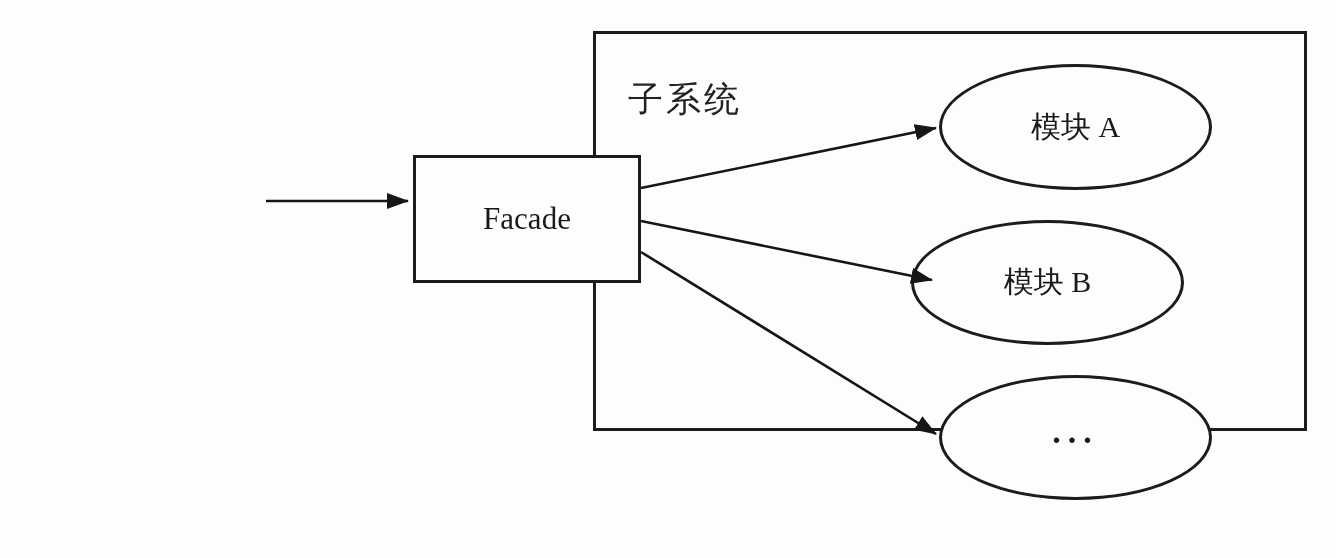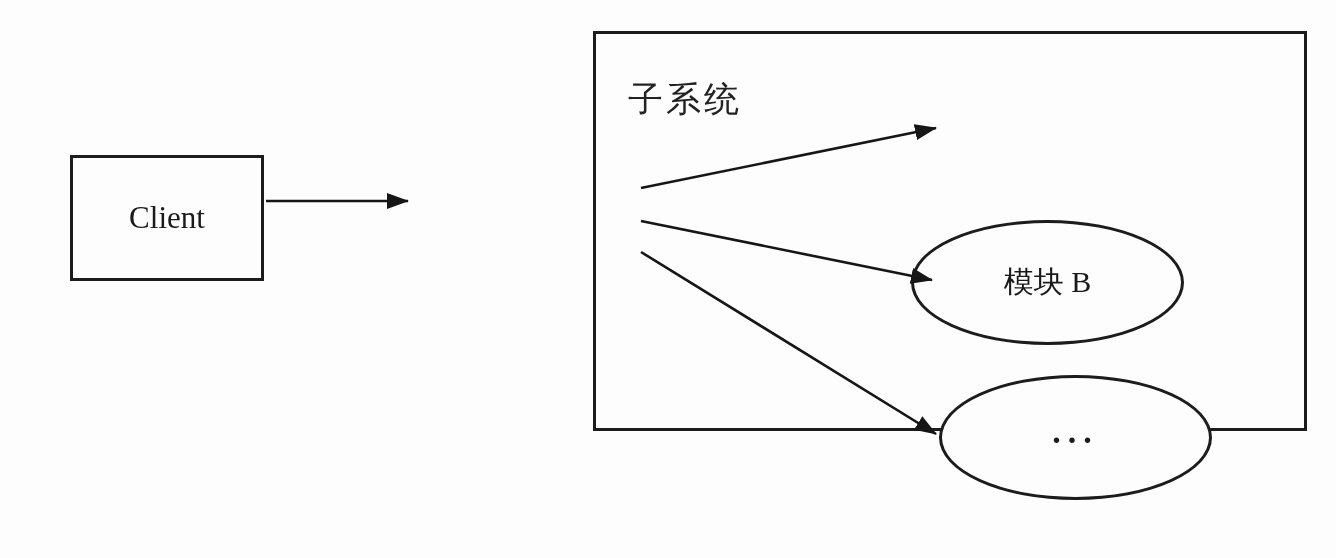--- a/index.html
+++ b/index.html
@@ -81,25 +81,28 @@
 </style>
 </head>
 <body>
 
 <div class="canvas">
 
   <div class="subsystem">
     <div class="subsystem-label">子系统</div>
   </div>
 
-  <div class="node-rect client-box">
-    <span>Client</span>
+
+  <div class="node-rect facade-box">
+    <span>Facade</span>
   </div>
 
-
+  <div class="node-ellipse module-a">
+    <span class="lbl">模块 A</span>
+  </div>
 
   <div class="node-ellipse module-b">
     <span class="lbl">模块 B</span>
   </div>
 
   <div class="node-ellipse module-more">
     <span class="lbl">...</span>
   </div>
 
   <svg class="arrows-layer" viewBox="0 0 1336 558" xmlns="http://www.w3.org/2000/svg">

